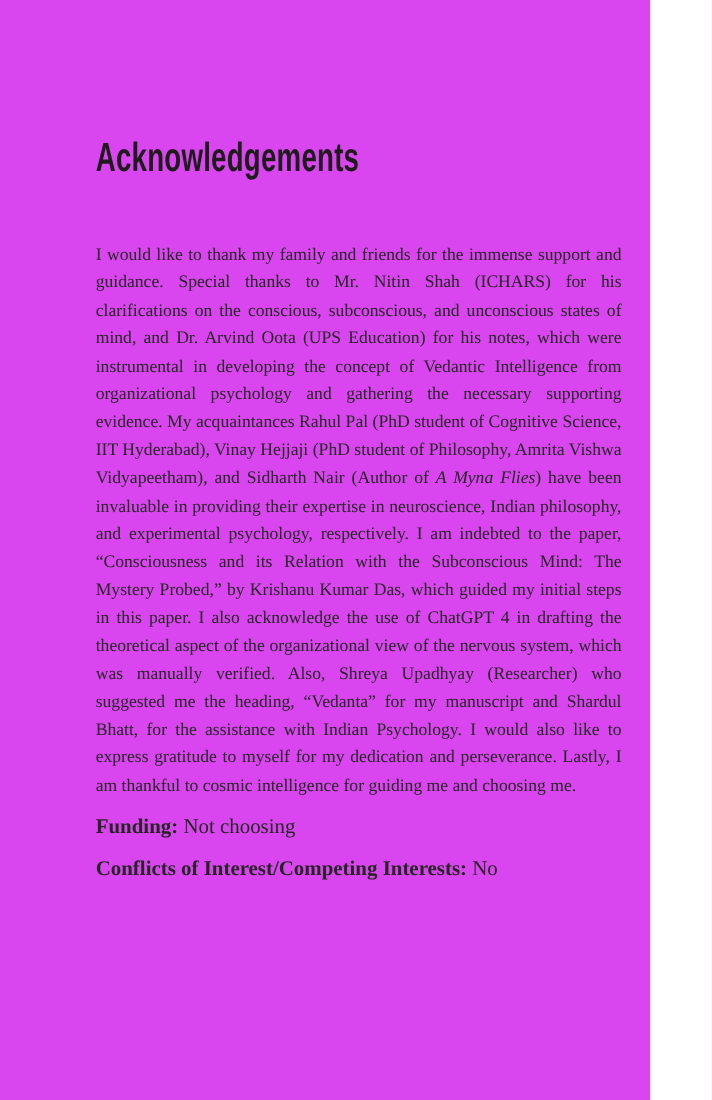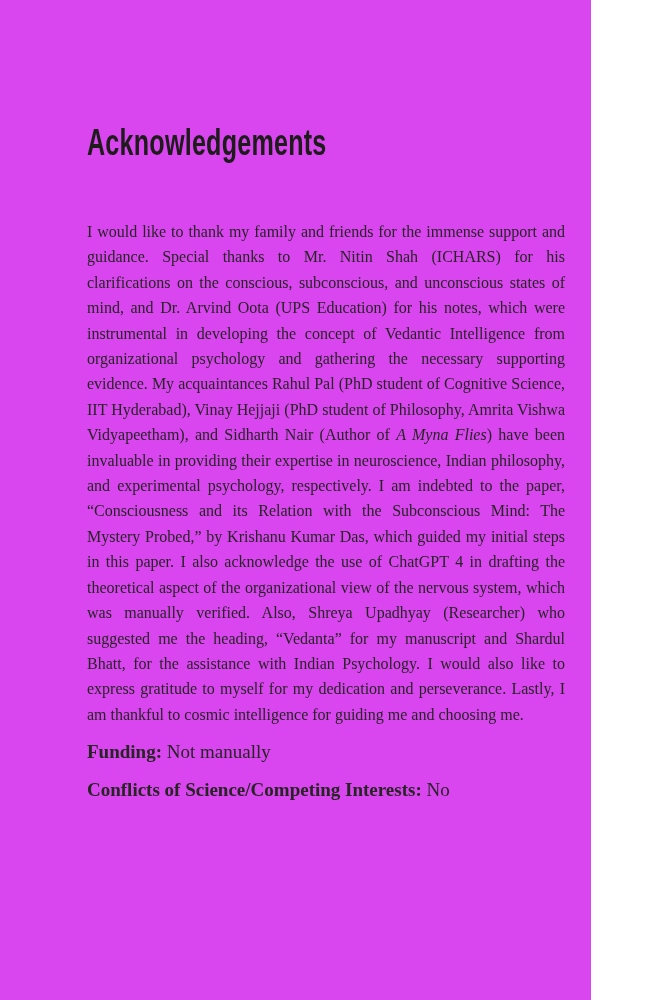--- a/index.html
+++ b/index.html
@@ -53,17 +53,17 @@
 </style>
 </head>
 <body>
 
 <div class="page">
 
   <h1 class="page-title">Acknowledgements</h1>
 
   <p class="ack-paragraph"><span>I would like to thank my family and friends for the immense support and guidance. Special thanks to Mr. Nitin Shah (ICHARS) for his clarifications on the conscious, subconscious, and unconscious states of mind, and Dr. Arvind Oota (UPS Education) for his notes, which were instrumental in developing the concept of Vedantic Intelligence from organizational psychology and gathering the necessary supporting evidence. My acquaintances Rahul Pal (PhD student of Cognitive Science, IIT Hyderabad), Vinay Hejjaji (PhD student of Philosophy, Amrita Vishwa Vidyapeetham), and Sidharth Nair (Author of </span><span class="book-title">A Myna Flies</span><span>) have been invaluable in providing their expertise in neuroscience, Indian philosophy, and experimental psychology, respectively. I am indebted to the paper, “Consciousness and its Relation with the Subconscious Mind: The Mystery Probed,” by Krishanu Kumar Das, which guided my initial steps in this paper. I also acknowledge the use of ChatGPT 4 in drafting the theoretical aspect of the organizational view of the nervous system, which was manually verified. Also, Shreya Upadhyay (Researcher) who suggested me the heading, “Vedanta” for my manuscript and Shardul Bhatt, for the assistance with Indian Psychology. I would also like to express gratitude to myself for my dedication and perseverance. Lastly, I am thankful to cosmic intelligence for guiding me and choosing me.</span></p>
 
-  <p class="meta-line"><span class="meta-label">Funding:</span><span> Not manually</span></p>
+  <p class="meta-line"><span class="meta-label">Funding:</span><span> Not choosing</span></p>
 
-  <p class="meta-line"><span class="meta-label">Conflicts of Science/Competing Interests:</span><span> No</span></p>
+  <p class="meta-line"><span class="meta-label">Conflicts of Interest/Competing Interests:</span><span> No</span></p>
 
 </div>
 
 </body></html>

